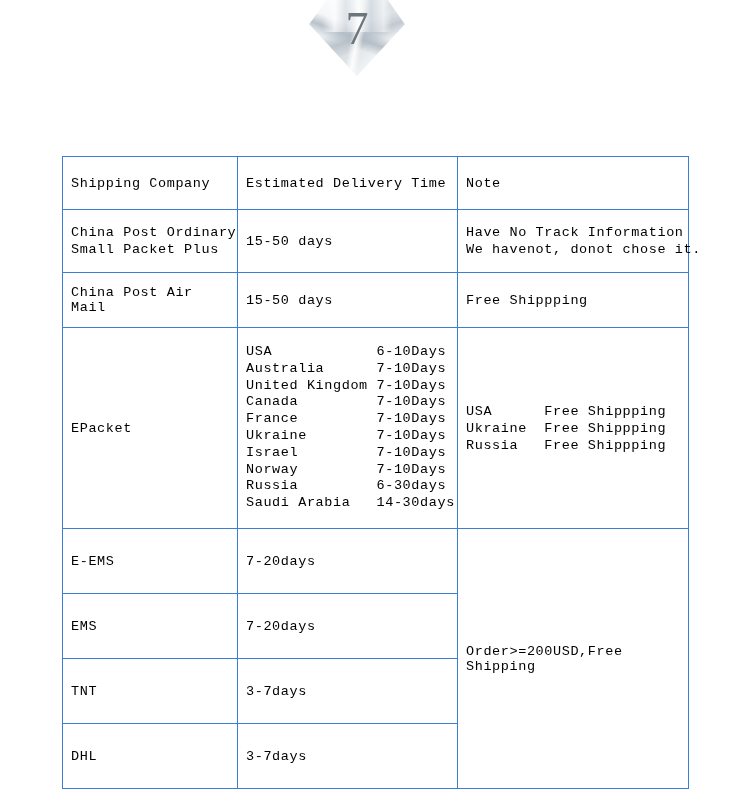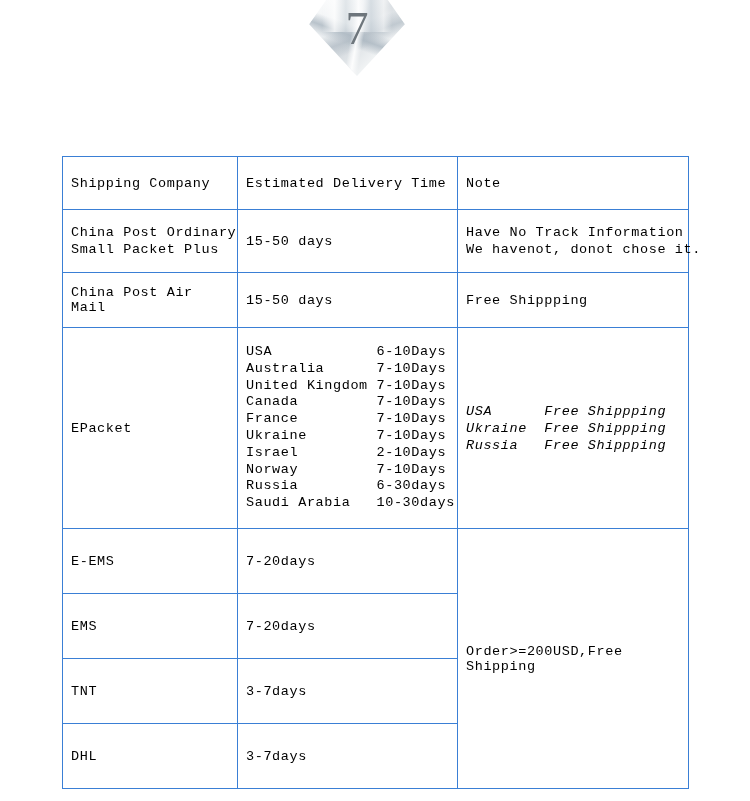--- a/index.html
+++ b/index.html
@@ -155,21 +155,20 @@
   .epacket-list .li {
     display: block;
     white-space: pre;
   }
   .note-list {
     line-height: 17px;
     white-space: pre;
   }
   .mid-center {
     vertical-align: middle;
-    font-style: italic;
   }
   .tall-note {
     vertical-align: middle;
   }
 </style>
 </head>
 <body>
 
 <div class="header">
   <div class="badge-wrap">
@@ -209,24 +208,24 @@
       <tr class="row-h200">
         <td>EPacket</td>
         <td>
           <div class="epacket-list">
               <span class="li">USA            6-10Days</span>
               <span class="li">Australia      7-10Days</span>
               <span class="li">United Kingdom 7-10Days</span>
               <span class="li">Canada         7-10Days</span>
               <span class="li">France         7-10Days</span>
               <span class="li">Ukraine        7-10Days</span>
-              <span class="li">Israel         2-10Days</span>
+              <span class="li">Israel         7-10Days</span>
               <span class="li">Norway         7-10Days</span>
               <span class="li">Russia         6-30days</span>
-              <span class="li">Saudi Arabia   10-30days</span>
+              <span class="li">Saudi Arabia   14-30days</span>
             </div>
         </td>
         <td class="mid-center"><span class="note-list">USA      Free Shippping
 Ukraine  Free Shippping
 Russia   Free Shippping</span></td>
       </tr>
 
       <tr class="row-h64">
         <td>E-EMS</td>
         <td>7-20days</td>

